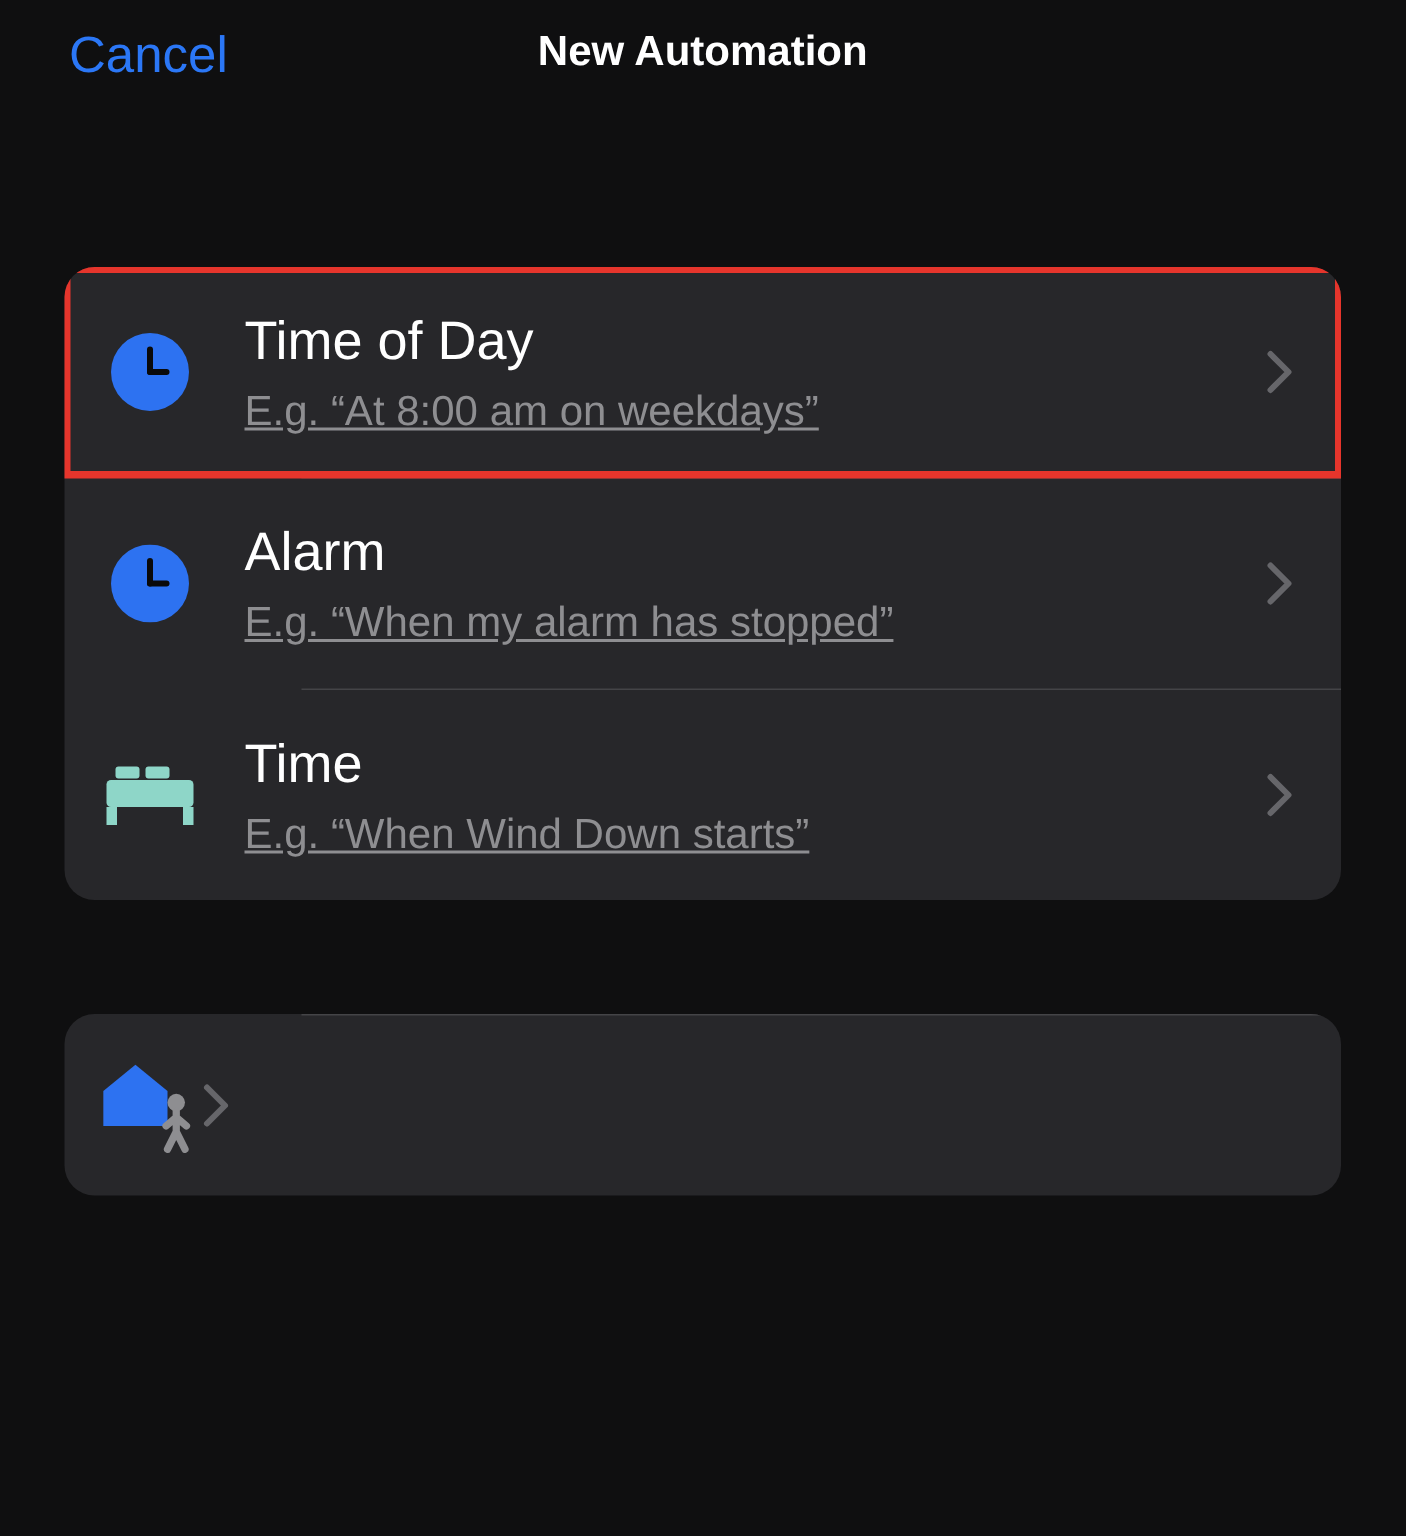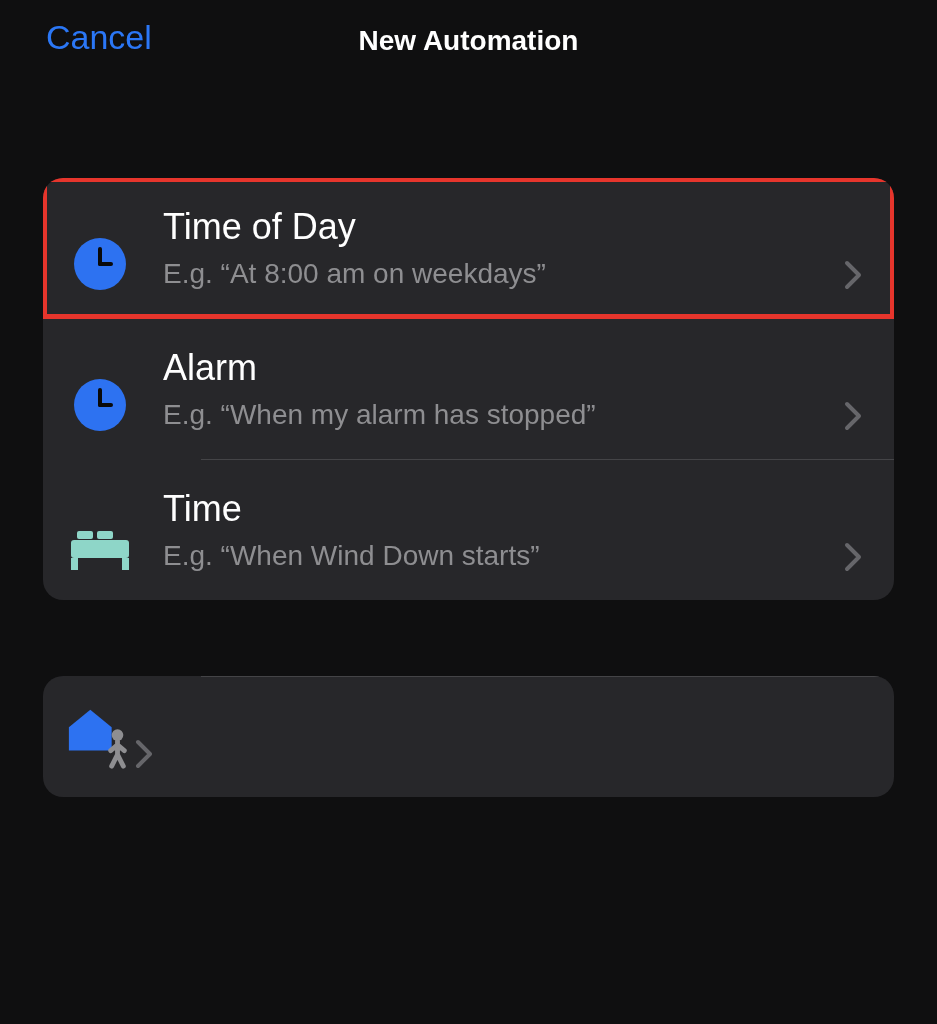--- a/index.html
+++ b/index.html
@@ -6,21 +6,21 @@
     body {
       width: 937px;
       height: 1024px;
       background: #0f0f10;
       font-family: -apple-system, BlinkMacSystemFont, "Segoe UI", Helvetica, Arial, sans-serif;
       color: #fff;
       overflow: hidden;
     }
     .nav {
       display: flex;
-      align-items: flex-end;
+      align-items: flex-start;
       padding: 18px 46px 16px 46px;
       position: relative;
     }
     .cancel {
       color: #2b77f6;
       font-size: 34px;
       font-weight: 400;
       background: none;
       border: none;
       cursor: pointer;
@@ -37,21 +37,21 @@
       padding: 105px 43px 0 43px;
     }
     .group {
       background: #27272a;
       border-radius: 20px;
       overflow: hidden;
       margin-bottom: 76px;
     }
     .row {
       display: flex;
-      align-items: flex-end;
+      align-items: center;
       padding: 28px 22px 28px 22px;
       cursor: pointer;
       position: relative;
     }
     .row.highlighted {
       outline: 5px solid #e6352c;
       outline-offset: -4px;
       z-index: 2;
     }
     .sep {
@@ -72,20 +72,21 @@
     }
     .row-title {
       font-size: 36px;
       font-weight: 400;
       color: #fff;
       margin-bottom: 10px;
     }
     .row-sub {
       font-size: 28px;
       color: #8e8e91;
+      text-decoration: underline;
     }
     .chev {
       color: #66666a;
       flex-shrink: 0;
       padding-right: 10px;
     }
     .chev svg { display:block; }
     
     .clock-svg { display:block; }
     .bed-svg { display:block; }

